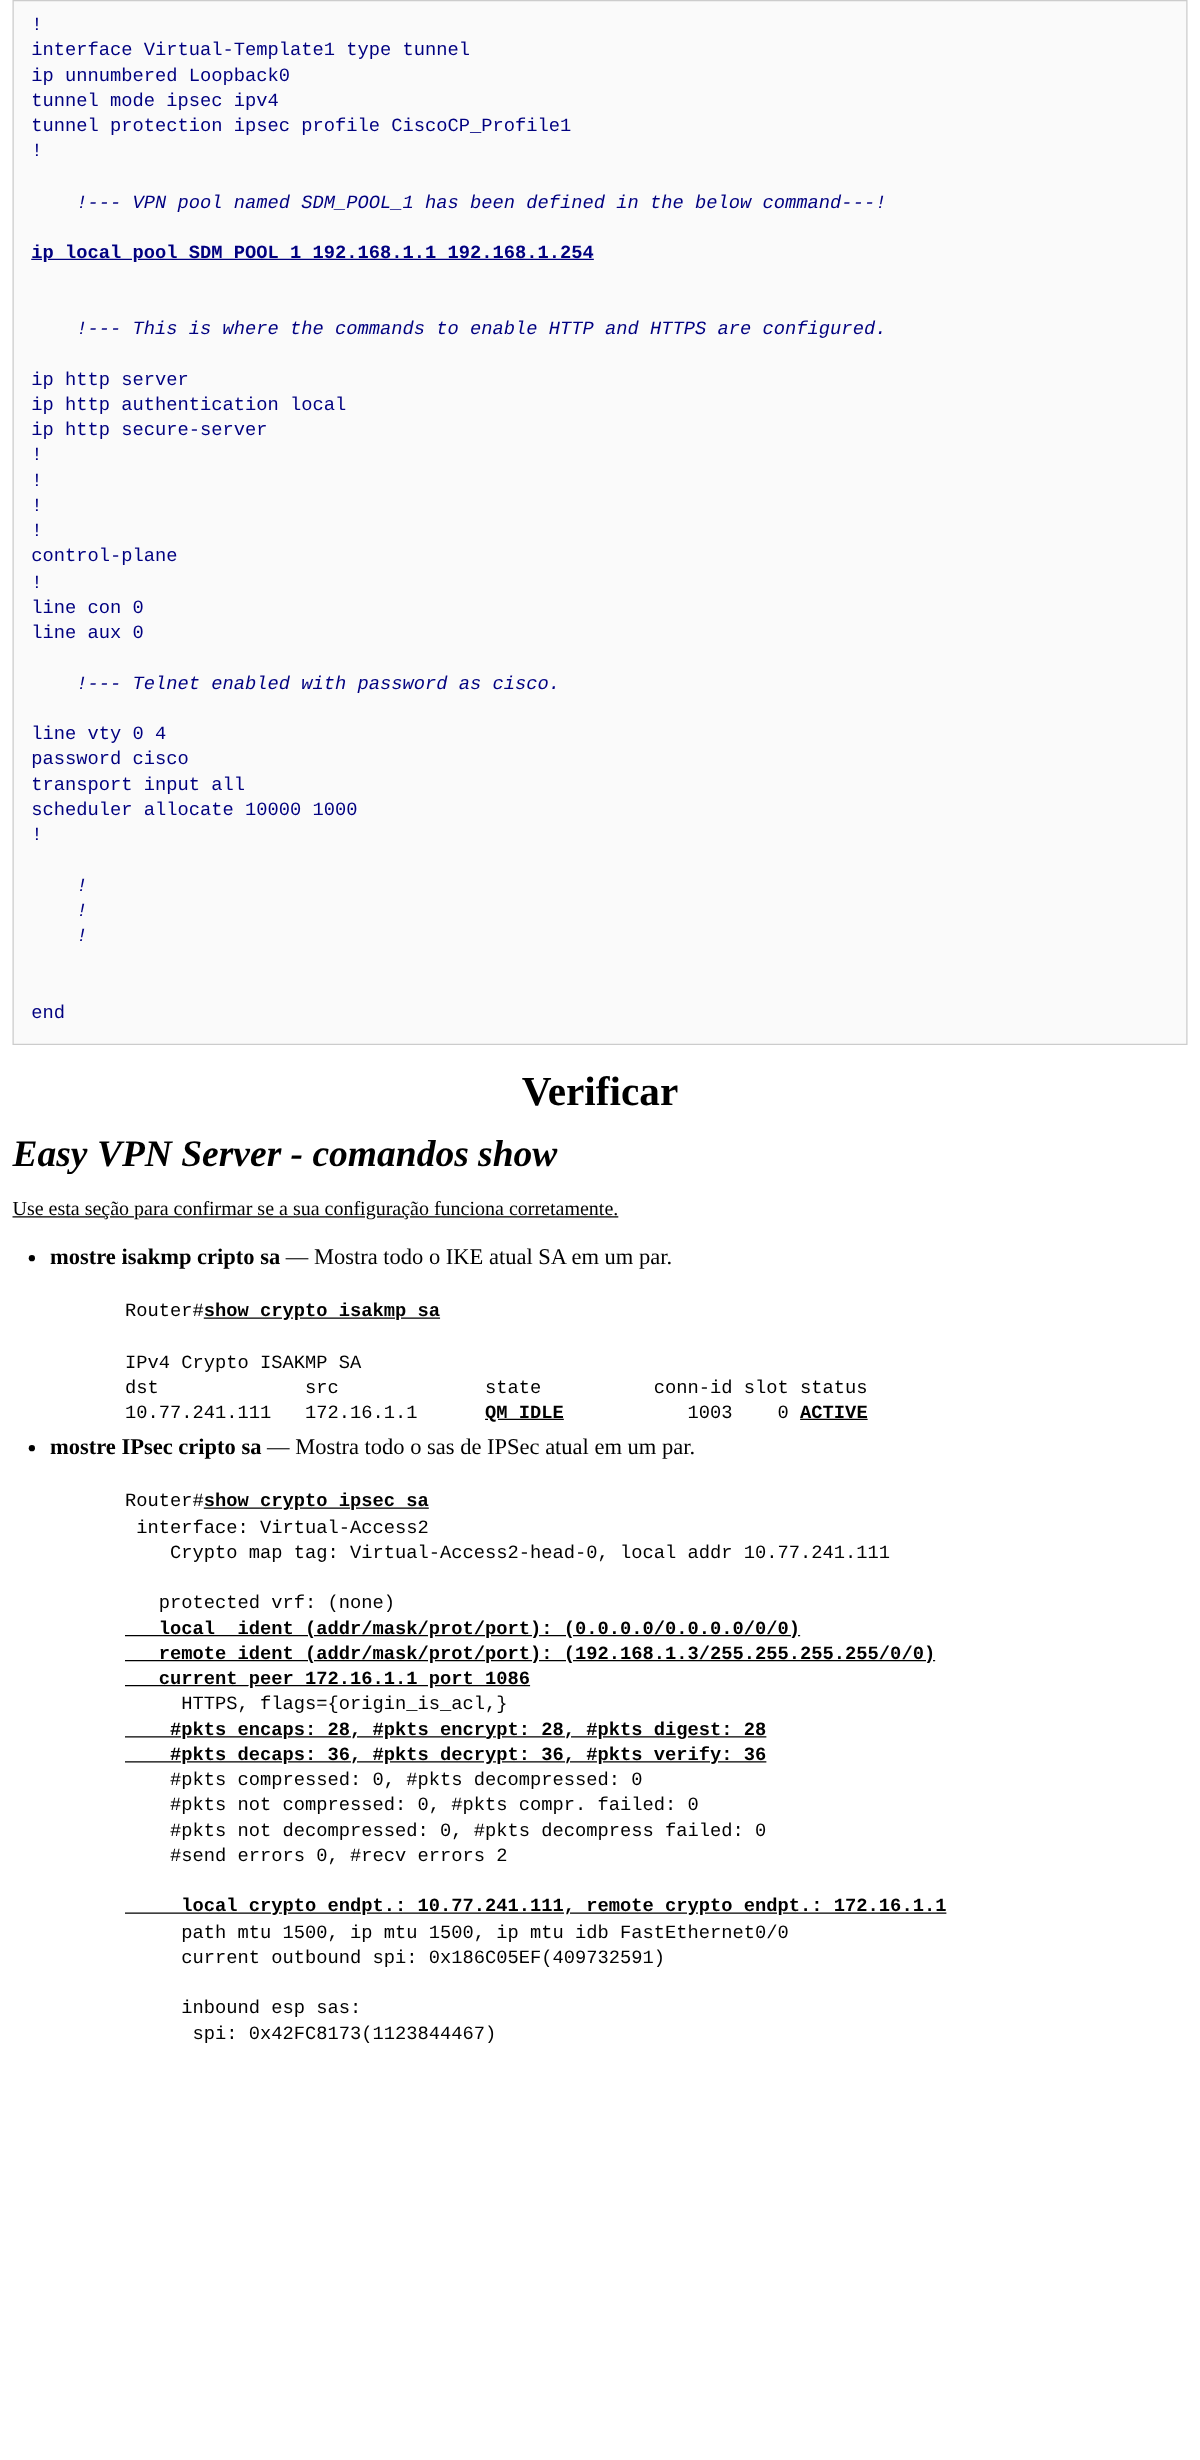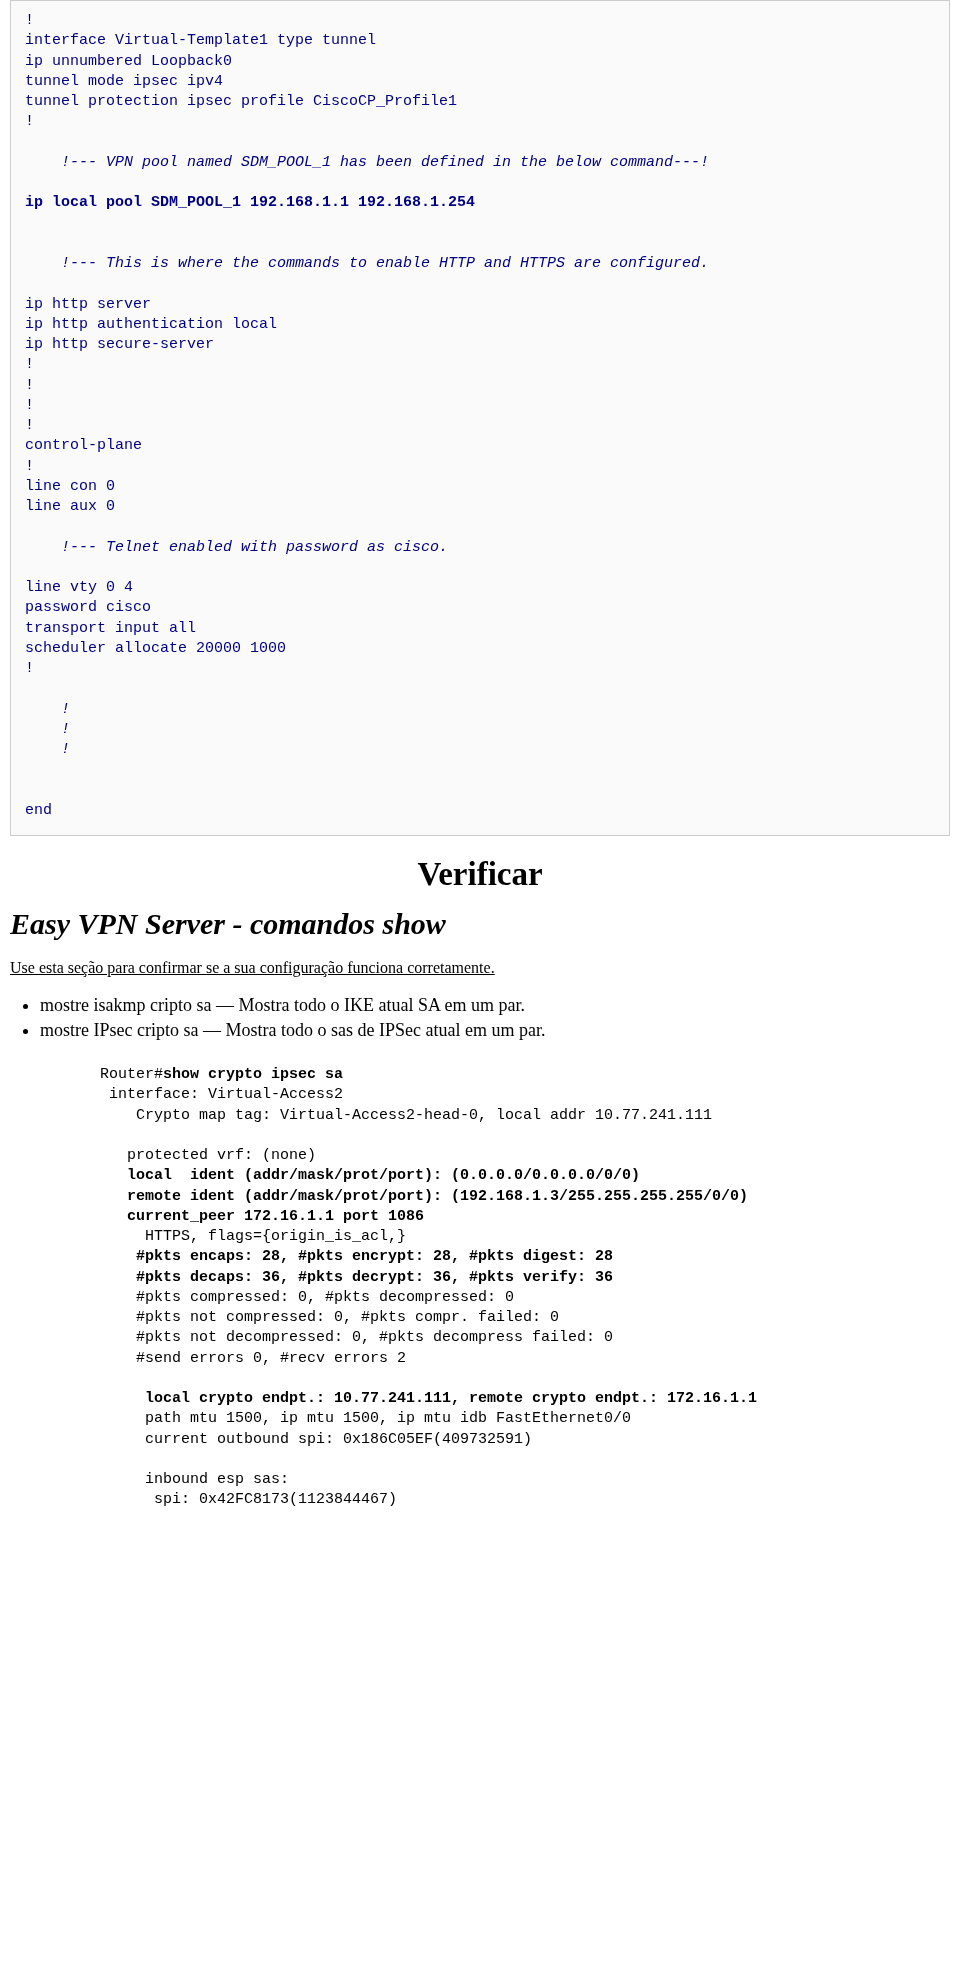--- a/index.html
+++ b/index.html
@@ -17,21 +17,21 @@
     padding: 10px 14px 14px 14px;
   }
   pre {
     margin: 0;
     font-family: 'Courier New', monospace;
     font-size: 15px;
     line-height: 1.35;
     white-space: pre;
     color: #000080;
   }
-  .bold { font-weight: bold; }
+  .bold { font-weight: bold; text-decoration: underline; }
   .italic { font-style: italic; margin-left: 36px; }
   h2 {
     font-weight: bold;
     font-size: 33px;
     margin: 18px 10px 10px 10px;
     font-family: Georgia, 'Times New Roman', serif;
     text-align: center;
   }
   h3 {
     font-weight: bold;
@@ -48,21 +48,21 @@
   }
   ul.bullets {
     margin: 0 10px 0 10px;
     padding-left: 30px;
     font-size: 18px;
     font-family: Georgia, 'Times New Roman', serif;
   }
   ul.bullets li {
     margin-bottom: 4px;
   }
-  .bullet-bold { font-weight: normal; }
+  .bullet-bold { font-weight: bold; }
   .nested-pre {
     margin: 24px 0 6px 60px;
     font-family: 'Courier New', monospace;
     font-size: 15px;
     line-height: 1.35;
     white-space: pre;
     color: #000;
   }
 </style>
 </head>
@@ -93,40 +93,45 @@
 <span>control-plane</span>
 <span>!</span>
 <span>line con 0</span>
 <span>line aux 0</span>
 
 <span class="italic">!--- Telnet enabled with password as cisco.</span>
 
 <span>line vty 0 4</span>
 <span>password cisco</span>
 <span>transport input all</span>
-<span>scheduler allocate 20000 1000</span>
+<span>scheduler allocate 10000 1000</span>
 <span>!</span>
 
 <span class="italic">!</span>
 <span class="italic">!</span>
 <span class="italic">!</span>
 
 
 <span>end</span></pre>
 </div>
 
 <h2>Verificar</h2>
 
 <h3>Easy VPN Server - comandos show</h3>
 
 <p class="para">Use esta seção para confirmar se a sua configuração funciona corretamente.</p>
 
 <ul class="bullets">
   <li>
     <span class="bullet-bold">mostre isakmp cripto sa</span><span> — Mostra todo o IKE atual SA em um par.</span>
+<pre class="nested-pre"><span>Router#</span><span class="bold">show crypto isakmp sa</span>
+
+<span>IPv4 Crypto ISAKMP SA</span>
+<span>dst             src             state          conn-id slot status</span>
+<span>10.77.241.111   172.16.1.1      </span><span class="bold">QM_IDLE</span><span>           1003    0 </span><span class="bold">ACTIVE</span></pre>
   </li>
   <li>
     <span class="bullet-bold">mostre IPsec cripto sa</span><span> — Mostra todo o sas de IPSec atual em um par.</span>
 <pre class="nested-pre"><span>Router#</span><span class="bold">show crypto ipsec sa</span>
 <span> interface: Virtual-Access2</span>
 <span>    Crypto map tag: Virtual-Access2-head-0, local addr 10.77.241.111</span>
 
 <span>   protected vrf: (none)</span>
 <span class="bold">   local  ident (addr/mask/prot/port): (0.0.0.0/0.0.0.0/0/0)</span>
 <span class="bold">   remote ident (addr/mask/prot/port): (192.168.1.3/255.255.255.255/0/0)</span>

